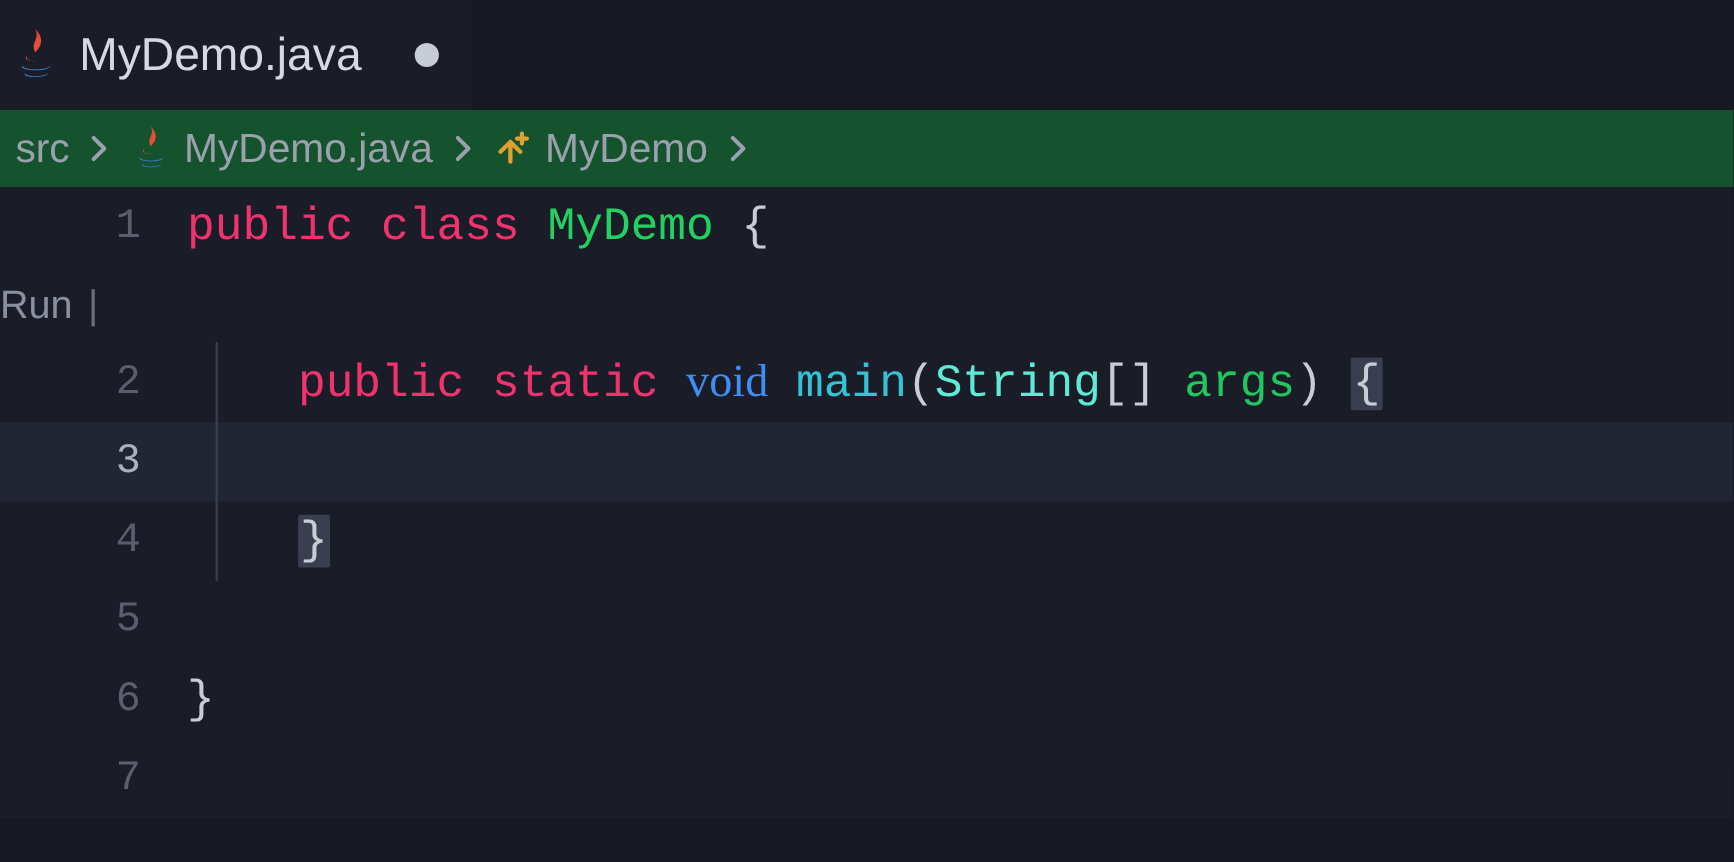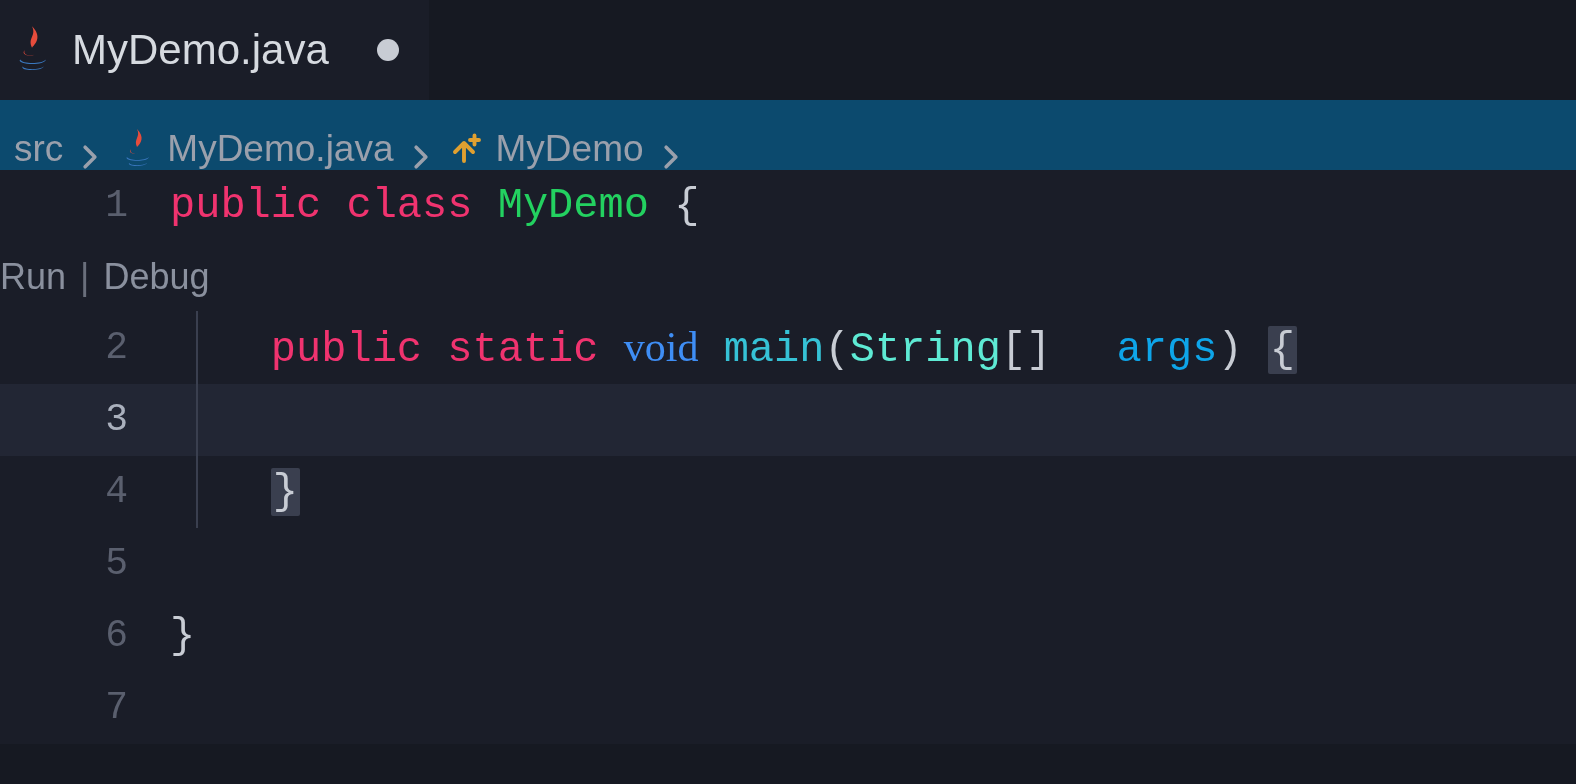--- a/index.html
+++ b/index.html
@@ -29,24 +29,24 @@
   .tab-icon { width: 44px; height: 44px; display: flex; align-items: center; justify-content: center;}
   .tab-label { color: #d6dae0; font-size: 42px; font-weight: 400; }
   .dirty-dot {
     width: 22px; height: 22px; border-radius: 50%;
     background: #c8ccd4; margin-left: 30px;
   }
 
   
   .breadcrumb-bar {
     display: flex;
-    align-items: flex-end;
+    align-items: center;
     height: 70px;
     padding: 0 0 0 14px;
-    background: #0c4a6e;
+    background: #14532d;
     gap: 8px;
     font-size: 37px;
   }
   .breadcrumb-seg { color: #9aa0ac; display: flex; align-items: center; gap: 10px; }
   .breadcrumb-sep { color: #9aa0ac; margin: 0 6px; display: flex; align-items: center; }
   .breadcrumb-sep svg { width: 26px; height: 26px; }
   .java-icon-small { width: 40px; height: 40px; display:flex; align-items:center; justify-content:center;}
   .class-icon, .method-icon { width: 38px; height: 38px; display:flex; align-items:center; justify-content:center;}
 
   
@@ -77,21 +77,21 @@
   }
   .highlight-line { background: #222634; }
   .bracket-hl { background: #3a3f4f; border-radius: 2px; padding: 0 2px;}
   
   
   .kw-pink  { color: #f0336f; }
   .kw-blue  { color: #3f8ef5; font-family: Liberation Serif, serif; }
   .cls-grn  { color: #23d160; }
   .fn-cyan  { color: #36c2d6; }
   .typ-teal { color: #5eead4; }
-  .var-org  { color: #0ea5e9; margin-left: 40px; }
+  .var-org  { color: #22c55e; }
   .punct    { color: #c8ccd4; }
   .brace    { color: #c8ccd4; }
 
   
   .codelens {
     display: flex;
     align-items: center;
     height: 70px;
     color: #8a909e;
     font-family: "Segoe UI", Arial, sans-serif;
@@ -162,21 +162,20 @@
 <div class="editor">
 
   <div class="line">
     <div class="gutter">1</div>
     <div class="code"><span class="kw-pink">public</span> <span class="kw-pink">class</span> <span class="cls-grn">MyDemo</span> <span class="brace">{</span></div>
   </div>
 
   <div class="codelens">
     <span class="lens-link">Run</span>
     <span class="lens-sep">|</span>
-    <span class="lens-link">Debug</span>
   </div>
 
   <div class="line">
     <div class="gutter">2</div>
     <div class="code"><span class="indent-guide" style="left:26px;"></span>    <span class="kw-pink">public</span> <span class="kw-pink">static</span> <span class="kw-blue">void</span> <span class="fn-cyan">main</span><span class="punct">(</span><span class="typ-teal">String</span><span class="punct">[]</span> <span class="var-org">args</span><span class="punct">)</span> <span class="brace bracket-hl">{</span></div>
   </div>
 
   <div class="line highlight-line">
     <div class="gutter" style="color:#aab0bd;">3</div>
     <div class="code"><span class="indent-guide" style="left:26px;"></span>        <span></span></div>

